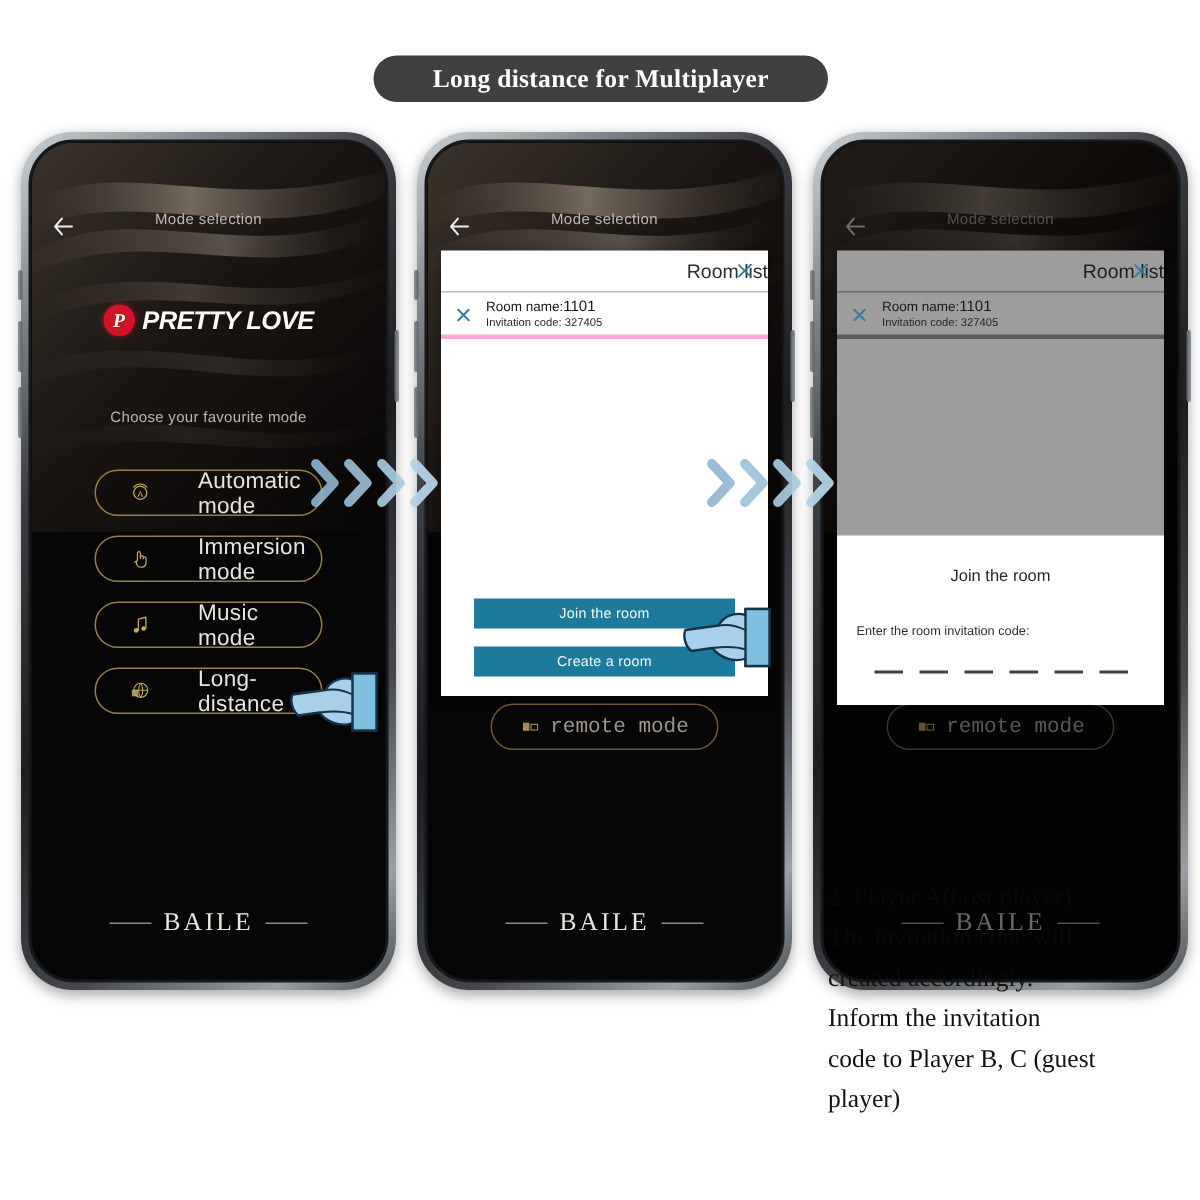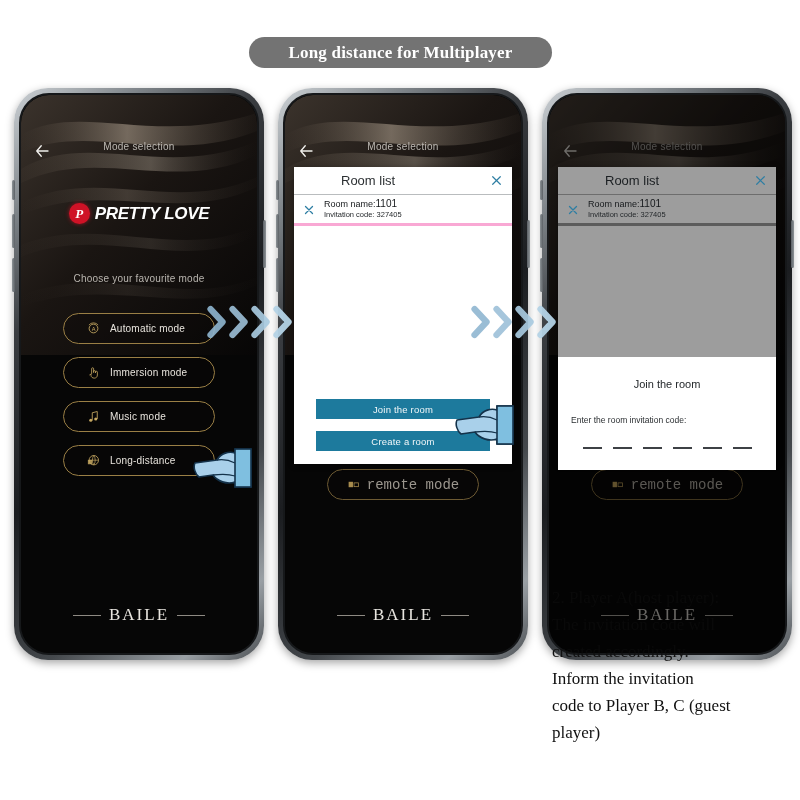--- a/index.html
+++ b/index.html
@@ -8,21 +8,21 @@
     background: #ffffff;
     font-family: "Liberation Sans", sans-serif;
     overflow: hidden;
   }
   #root { position: relative; width: 800px; height: 800px; }
 
   
   .banner {
     position: absolute; left: 249px; top: 37px;
     width: 303px; height: 31px;
-    background: #737373;
+    background: #404040;
     border-radius: 16px;
     display: flex; align-items: center; justify-content: center;
   }
   .banner-text {
     color: #ffffff;
     font-family: "Liberation Serif", serif;
     font-size: 17px;
     font-weight: 700;
     letter-spacing: .2px;
     white-space: nowrap;
@@ -126,21 +126,21 @@
     margin: 0 auto 13px auto;
     width: 152px; height: 31px;
     border: 1px solid #9a7f45;
     border-radius: 16px;
     display: flex; align-items: center;
     padding-left: 22px;
     gap: 9px;
     background: rgba(12,10,8,.35);
   }
   .mode-ico { width: 15px; height: 15px; flex: none; }
-  .mode-label { color: #e8e4dd; font-size: 10px; letter-spacing: .2px; }
+  .mode-label { color: #e8e4dd; font-size: 15px; letter-spacing: .2px; margin-left: 22px; }
 
   .remote-btn {
     position: relative;
     margin: 0 auto;
     width: 152px; height: 31px;
     border: 1px solid #6d5a33;
     border-radius: 16px;
     display: flex; align-items: center; justify-content: center;
     gap: 7px;
     background: rgba(12,10,8,.35);
@@ -166,21 +166,21 @@
     background: #ffffff;
     z-index: 20;
     box-shadow: 0 1px 6px rgba(0,0,0,.35);
     display: flex; flex-direction: column;
     height: 297px;
   }
   .dlg-head {
     position: relative;
     height: 28px;
     border-bottom: 1px solid #b9bcbe;
-    display: flex; align-items: center; justify-content: flex-start; padding-left: 47px;
+    display: flex; align-items: center; justify-content: flex-end;
   }
   .dlg-title { font-size: 13px; color: #2c3033; }
   .dlg-close {
     position: absolute; right: 9px; top: 7px;
     width: 13px; height: 13px;
   }
   .room-row {
     position: relative;
     height: 31px;
     border-bottom: 3px solid #f9a8d4;

